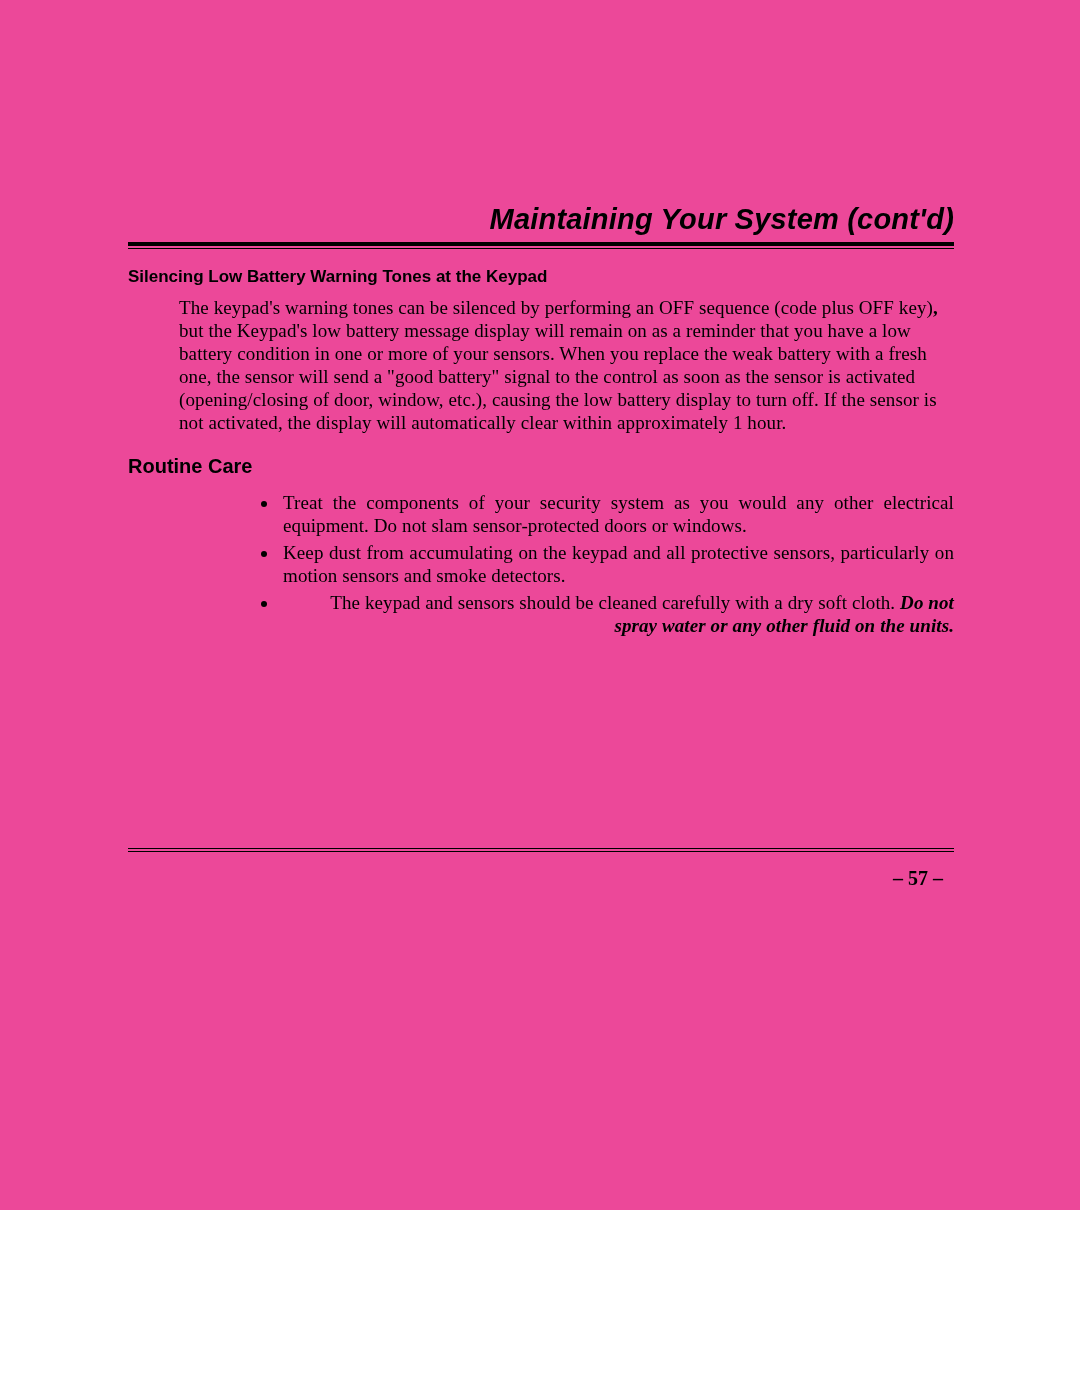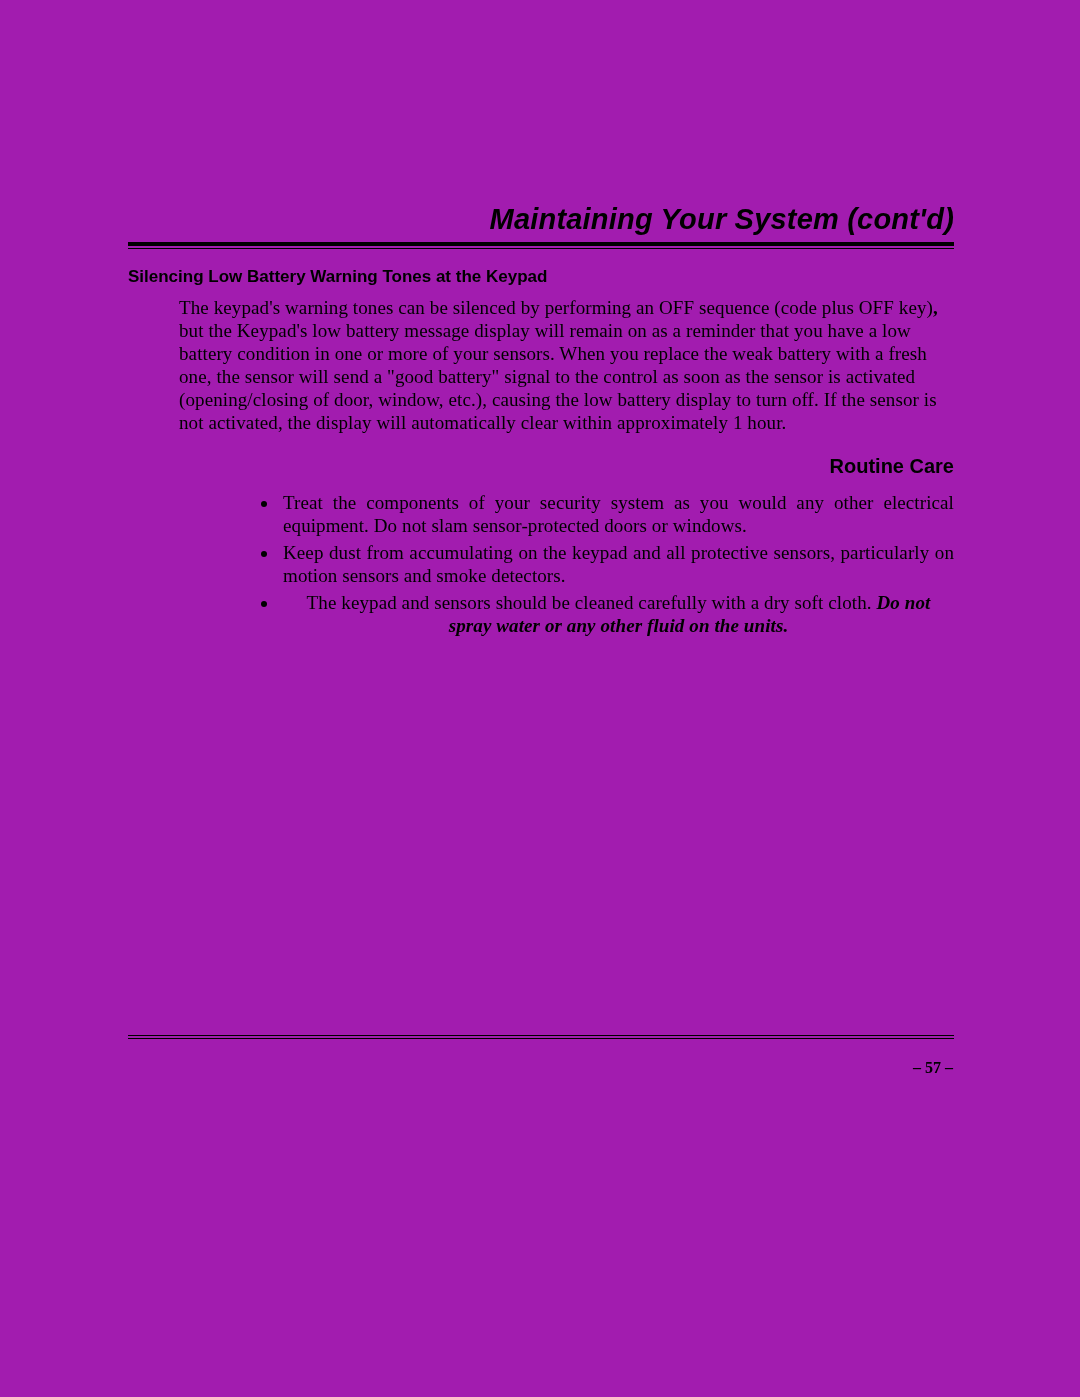--- a/index.html
+++ b/index.html
@@ -2,23 +2,23 @@
 <html><head>
 <meta charset="utf-8">
 <style>
   html, body {
     margin: 0;
     padding: 0;
     background: #ffffff;
   }
   .page {
     width: 1080px;
-    height: 1397px;
+    height: 1210px;
     position: relative;
-    background: #a21caf;
+    background: #ec4899;
     box-sizing: border-box;
     font-family: Georgia, "Times New Roman", serif;
     color: #000000;
     text-decoration: underline;
   }
   .content {
     position: absolute;
     top: 203px;
     left: 128px;
     right: 126px;
@@ -52,61 +52,60 @@
     letter-spacing: 0.1px;
   }
   .para-block .comma-bold {
     font-weight: bold;
   }
   .sec2-heading {
     font-family: Arial, Helvetica, sans-serif;
     font-weight: bold;
     font-size: 20px;
     margin: 20px 0 14px 0;
-    text-align: right;
   }
   ul.bullets {
     margin: 0 0 12px 125px;
     padding: 0 0 0 26px;
     list-style: disc;
     font-size: 19px;
     line-height: 1.21;
     letter-spacing: 0.1px;
   }
   ul.bullets li {
     padding-left: 4px;
     margin: 0 0 4px 0;
     text-align: justify;
   }
   ul.bullets li:nth-child(3) {
-    text-align: center;
+    text-align: right;
   }
   .bi {
     font-weight: bold;
     font-style: italic;
   }
   .footer-area {
     position: absolute;
     bottom: 358px;
     left: 128px;
     right: 126px;
   }
   .footer-rule {
     border-top: 1px solid #000;
     border-bottom: 1px solid #000;
     height: 0;
     padding-top: 2px;
   }
   .page-number {
     position: absolute;
     bottom: 320px;
-    right: 127px;
+    right: 137px;
     font-family: Georgia, "Times New Roman", serif;
     font-weight: bold;
-    font-size: 16px;
+    font-size: 20px;
   }
 </style>
 </head>
 <body>
 
 <div class="page">
 
   <div class="content">
 
     <div class="title">Maintaining Your System (cont'd)</div>

